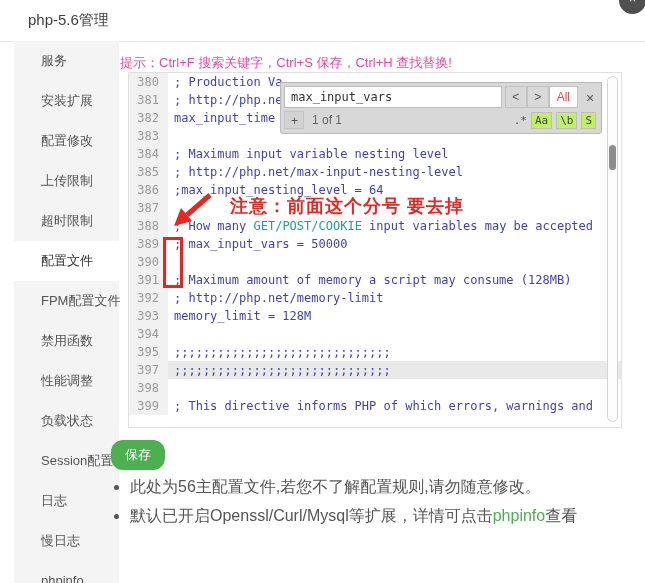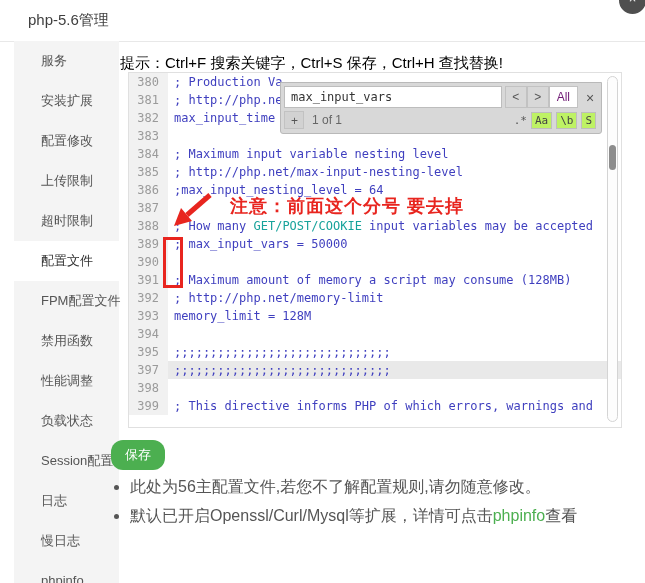--- a/index.html
+++ b/index.html
@@ -11,21 +11,21 @@
   .title{position:absolute;left:28px;top:11px;font-size:15px;color:#3f3f3f;}
   .close-circle{position:absolute;left:619px;top:-13px;width:27px;height:27px;border-radius:50%;
     background:#4f4f4f;color:#fff;text-align:center;line-height:24px;font-size:13px;cursor:pointer;}
 
   
   .sidebar{position:absolute;top:41px;left:0;width:105px;bottom:0;background:#f4f4f4;margin-left:14px;}
   .side-item{height:40px;line-height:40px;padding-left:27px;font-size:13px;color:#555;cursor:pointer;white-space:nowrap;}
   .side-item.active{background:#fff;color:#333;}
 
   
-  .hint{position:absolute;left:120px;top:54px;font-size:15px;color:#000000;}
+  .hint{position:absolute;left:120px;top:54px;font-size:13px;color:#ec4899;}
 
   
   .editor{position:absolute;left:128px;top:72px;width:494px;height:356px;background:#fff;
     border:1px solid #e0e0e0;overflow:hidden;box-sizing:border-box;}
   .code-lines{position:absolute;top:0;left:0;right:0;font-family:"DejaVu Sans Mono","Liberation Mono",monospace;font-size:12px;cursor:text;}
   .row{display:flex;height:18px;}
   .ln{flex:none;width:30px;padding-right:9px;background:#f1f1f1;color:#9a9a9a;text-align:right;line-height:18px;}
   .lt{flex:1;white-space:pre;padding-left:6px;line-height:18px;color:#3f3fbf;}
   .row.active .lt{background:#e9e9e9;}
   .tok-hl{color:#18a39b;}
@@ -33,21 +33,21 @@
   
   .searchbox{position:absolute;left:151px;top:9px;width:322px;background:#d8d8d8;
     border:1px solid #b9b9b9;border-radius:0 0 3px 3px;box-sizing:border-box;
     font-family:"DejaVu Sans Mono","Liberation Mono",monospace;}
   .sb-row1{display:flex;align-items:center;padding:3px 3px 2px 3px;}
   .sb-input{flex:1;height:20px;border:1px solid #bdbdbd;background:#fff;font:12px "DejaVu Sans Mono",monospace;
     padding:0 6px;color:#333;outline:none;min-width:0;}
   .sb-btn{height:22px;min-width:22px;border:1px solid #c2c2c2;background:#d8d8d8;color:#555;
     font-size:12px;text-align:center;line-height:20px;cursor:pointer;box-sizing:border-box;padding:0 4px;}
   .sb-btn.prev{margin-left:3px;}
-  .sb-btn.all{background:#fff;color:#701a75;padding:0 7px;}
+  .sb-btn.all{background:#fff;color:#ef4444;padding:0 7px;}
   .sb-close{width:18px;height:22px;border:none;background:transparent;color:#555;font-size:14px;
     line-height:22px;text-align:center;cursor:pointer;margin-left:2px;}
   .sb-row2{display:flex;align-items:center;padding:1px 5px 4px 3px;font-size:12px;color:#666;}
   .sb-plus{height:18px;width:20px;border:1px solid #c2c2c2;background:#d2d2d2;color:#555;text-align:center;
     line-height:16px;font-size:12px;cursor:pointer;box-sizing:border-box;}
   .sb-counter{margin-left:8px;font-size:12px;color:#666;font-family:"Liberation Sans",sans-serif;}
   .sb-spacer{flex:1;}
   .sb-opt{margin-left:4px;font-size:11px;color:#555;cursor:pointer;}
   .sb-opt.boxed{border:1px solid #bdbdbd;background:#bef264;padding:1px 3px;color:#444;}
 

